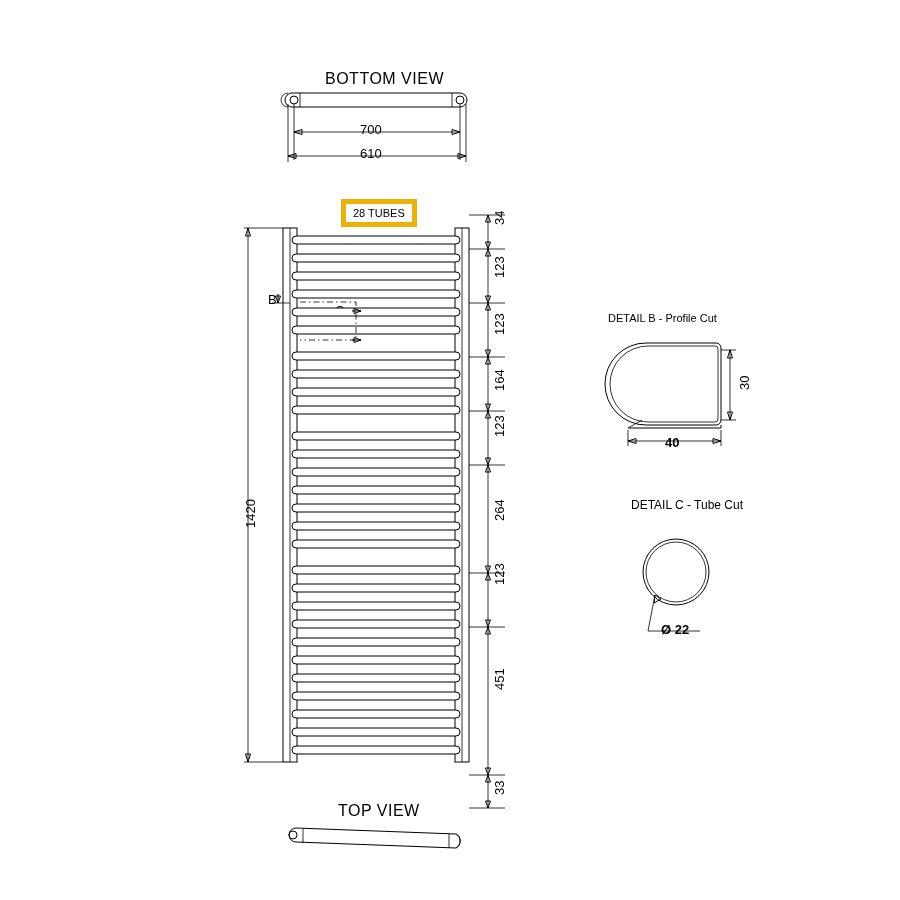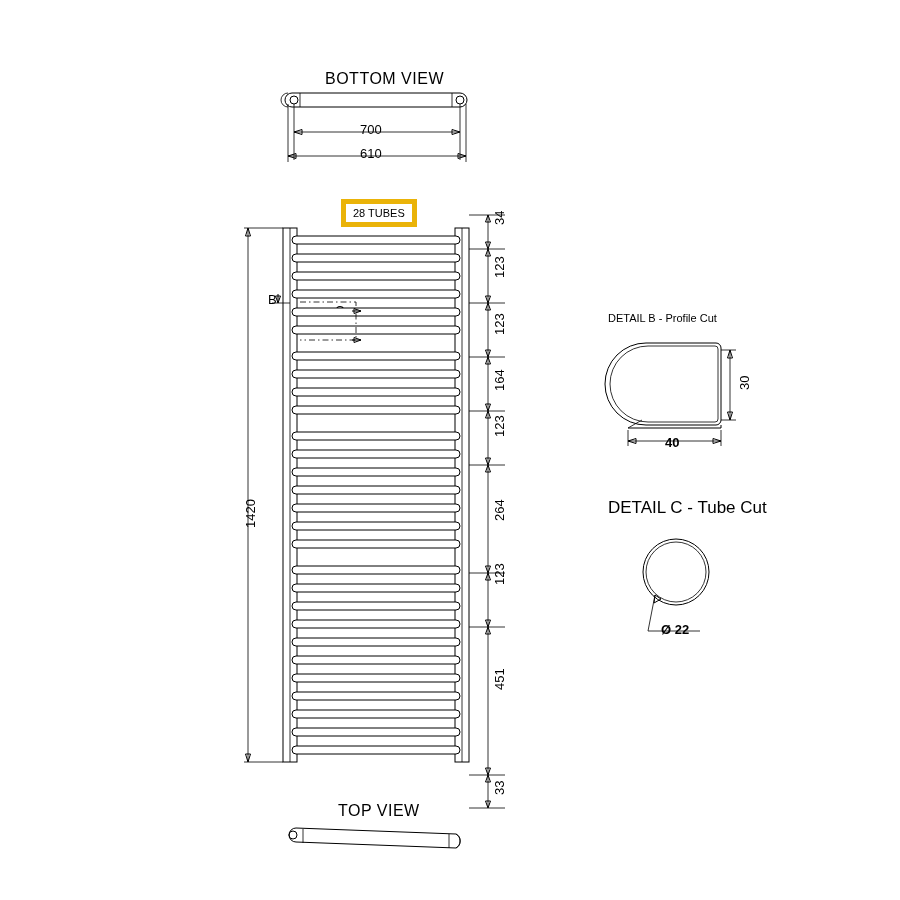--- a/index.html
+++ b/index.html
@@ -20,21 +20,21 @@
   .tube{stroke:#000;stroke-width:1;fill:#fff;}
 </style>
 </head>
 <body>
 
 <div class="stage">
 
   <div class="lbl big" style="left:325px;top:70px;">BOTTOM VIEW</div>
   <div class="lbl big" style="left:338px;top:802px;">TOP VIEW</div>
   <div class="lbl" style="left:608px;top:312px;font-size:11px;">DETAIL B - Profile Cut</div>
-  <div class="lbl" style="left:608px;top:498px;font-size:17px;">DETAIL C - Tube Cut</div>
+  <div class="lbl" style="left:631px;top:498px;font-size:12px;">DETAIL C - Tube Cut</div>
 
   <div class="boxed lbl" style="left:341px;top:199px;">28 TUBES</div>
 
   <div class="lbl" style="left:360px;top:122px;">700</div>
   <div class="lbl" style="left:360px;top:146px;">610</div>
 
   <div class="lbl vert" style="left:243px;top:528px;">1420</div>
 
   <div class="lbl" style="left:268px;top:292px;">B</div>
   <div class="lbl" style="left:335px;top:303px;">C</div>

